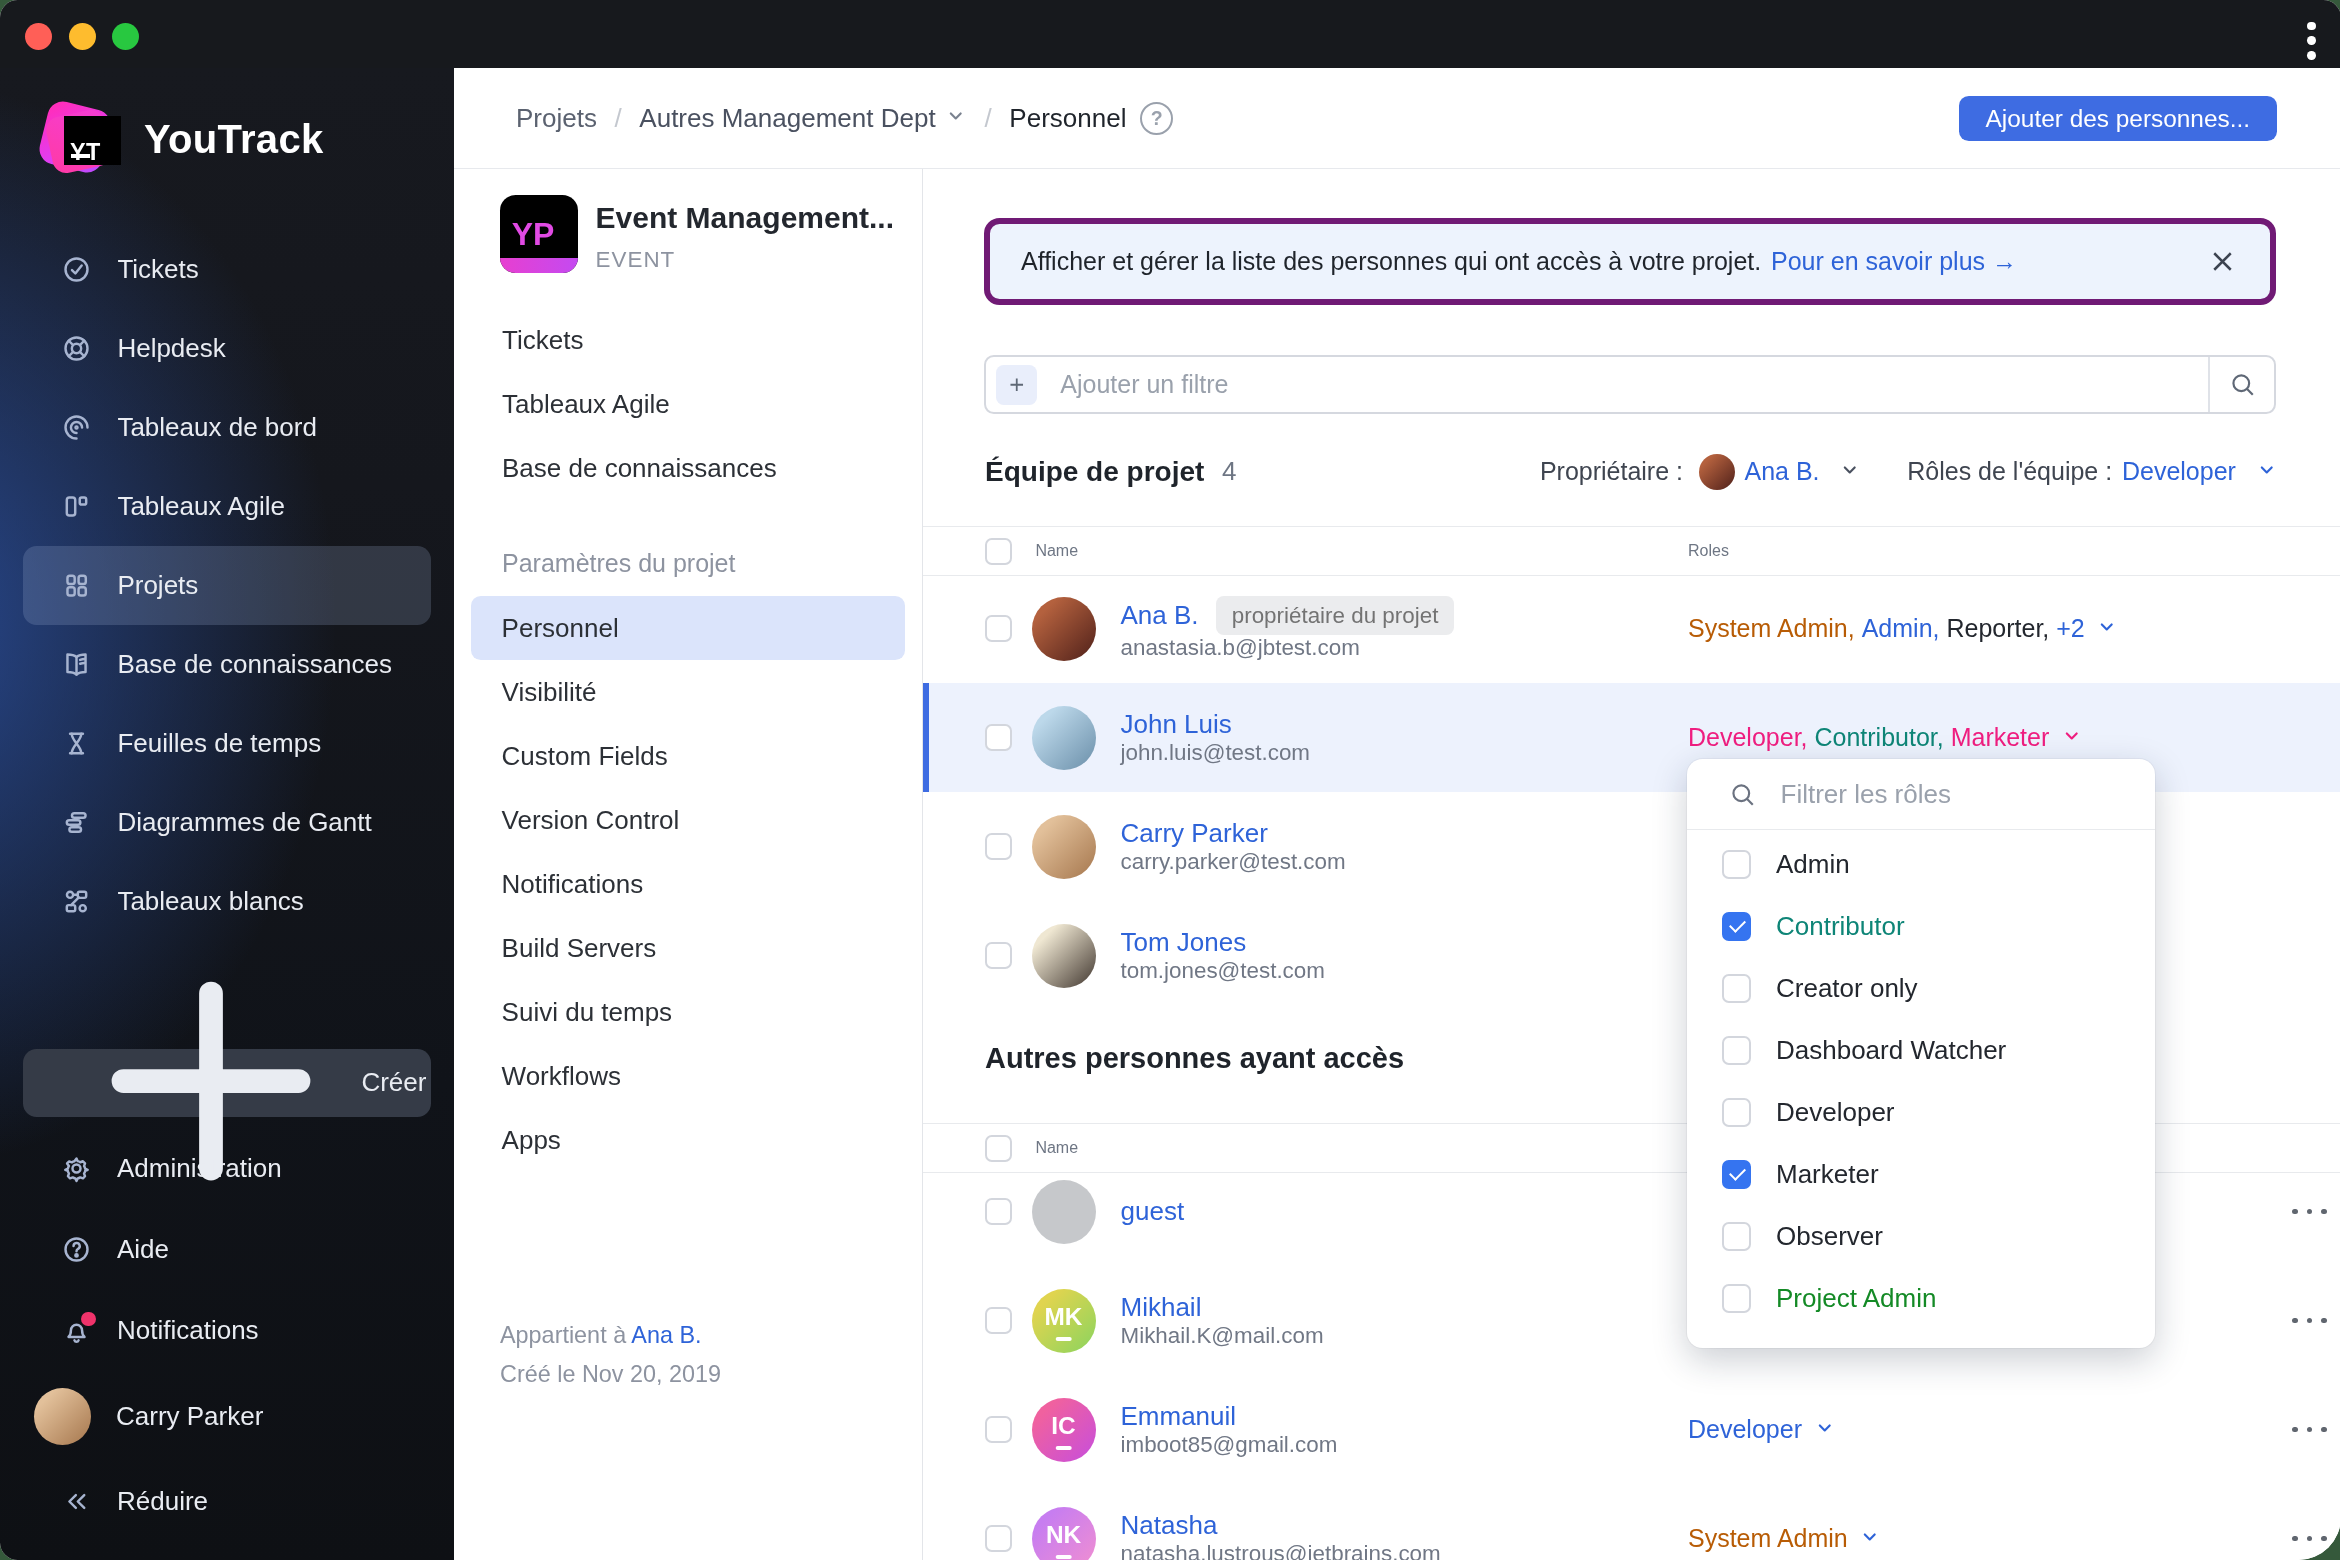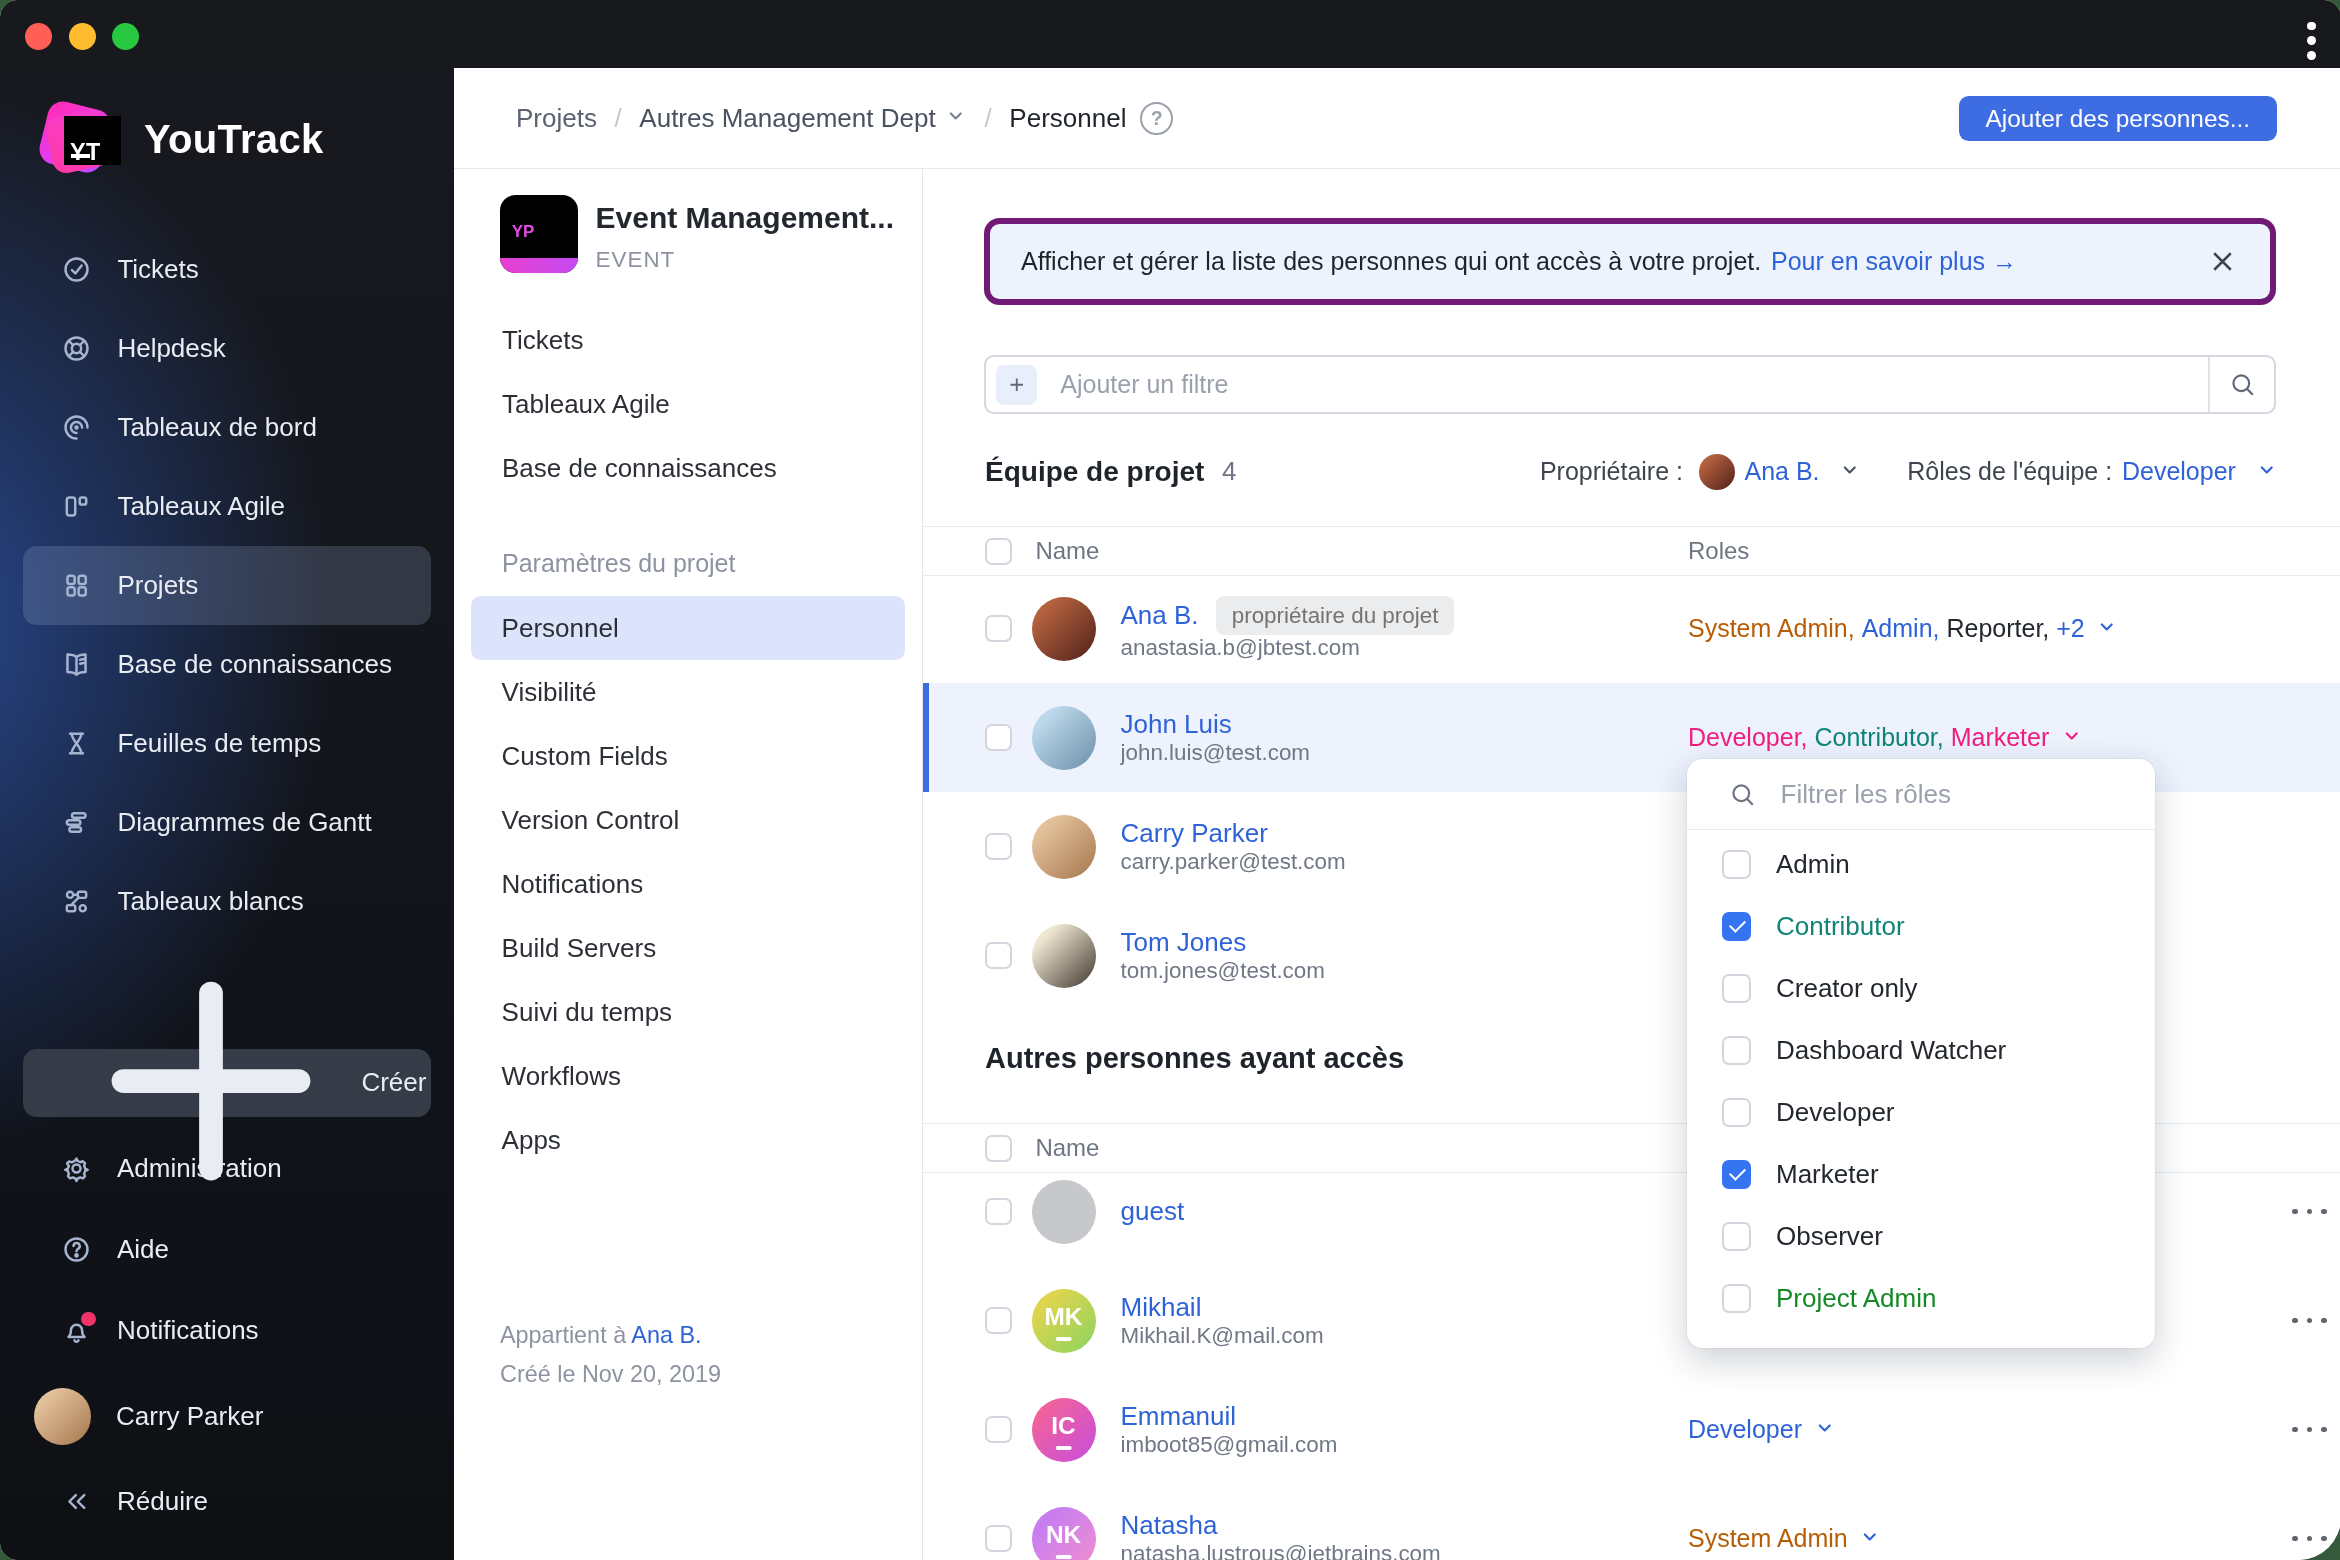--- a/index.html
+++ b/index.html
@@ -53,21 +53,21 @@
   .crumb-proj{display:flex;align-items:center;color:#4a5160;cursor:pointer;}
   .crumb-page{color:#1f242b;}
   .chev{display:inline-block;margin-left:9.8px;}
   .help-circ{width:29px;height:29px;border:2px solid #9aa1ac;border-radius:50%;color:#9aa1ac;font-size:19.5px;display:flex;align-items:center;justify-content:center;margin-left:13.7px;font-weight:700;}
   .add-btn{position:absolute;right:64px;top:28px;height:45px;background:#3e6ce2;color:#fff;border:none;border-radius:9.8px;font-size:24.4px;padding:0 27px;font-family:inherit;cursor:pointer;}
 
   
   .subbar{position:absolute;left:454px;top:169px;bottom:0;width:468px;background:#fff;border-right:1px solid #e3e5e9;}
   .pcard{position:absolute;left:46px;top:26px;display:flex;}
   .pavatar{width:78px;height:78px;border-radius:15.6px;background:#000;position:relative;overflow:hidden;flex:0 0 78px;}
-  .pavatar span{position:absolute;left:11.7px;top:27px;color:#e14ae4;font-size:17px;font-weight:700;}
+  .pavatar span{position:absolute;left:11.7px;top:21px;color:#e14ae4;font-size:32px;font-weight:700;}
   .pavatar:after{content:"";position:absolute;left:0;right:0;bottom:0;height:14.6px;background:linear-gradient(90deg,#e73fd0,#c44af1);}
   .pmeta{margin-left:17.6px;padding-top:5.9px;}
   .ptitle{font-size:30px;font-weight:700;color:#23272e;white-space:nowrap;}
   .pkey{font-size:22.4px;color:#8d93a0;margin-top:11.7px;letter-spacing:1px;}
   .proj-nav{position:absolute;left:0;right:0;top:139px;}
   .pn-item{height:64px;display:flex;align-items:center;padding-left:48px;font-size:26px;color:#2c3036;cursor:pointer;}
   .pn-section{position:absolute;left:48px;top:372px;height:45px;display:flex;align-items:center;font-size:25px;color:#8d93a0;}
   .set-nav{position:absolute;left:0;right:0;top:427px;}
   .set-item{height:64px;margin:0 16.6px;border-radius:9.8px;display:flex;align-items:center;padding-left:31px;font-size:26px;color:#2c3036;cursor:pointer;}
   .set-item.active{background:#dbe4fb;}
@@ -85,21 +85,21 @@
   .filter-input::placeholder{color:#9aa1ac;}
   .filter-search{width:64px;align-self:stretch;border-left:2px solid #dfe2e8;display:flex;align-items:center;justify-content:center;color:#5f6876;cursor:pointer;}
 
   .sect-row{position:absolute;left:62px;right:64px;top:281px;height:43px;display:flex;align-items:center;}
   .sect-title{font-size:28px;font-weight:700;color:#1f242b;}
   .sect-count{font-size:26px;color:#6e7684;margin-left:17.6px;}
   .sect-right{margin-left:auto;display:flex;align-items:center;font-size:25px;color:#3f4550;gap:9.8px;}
   .owner-av{width:36px;height:36px;border-radius:50%;margin-left:5.9px;}
   .gap28{width:27px;}
 
-  .thead{position:absolute;left:0;right:0;height:48px;border-top:1px solid #e8eaed;border-bottom:1px solid #e8eaed;display:flex;align-items:center;font-size:24px;color:#6e7684;}
+  .thead{position:absolute;left:0;right:0;height:48px;border-top:1px solid #e8eaed;border-bottom:1px solid #e8eaed;display:flex;align-items:center;font-size:16px;color:#6e7684;}
   .thead .cb{margin-left:62px;}
   .thead .nm{margin-left:23.4px;}
   .thead .rl{position:absolute;left:765px;}
 
   .rows{position:absolute;left:0;right:0;}
   .row{position:relative;height:109px;display:flex;align-items:center;}
   .row.selected{background:#edf2fd;}
   .row.selected:before{content:"";position:absolute;left:0;top:0;bottom:0;width:5.9px;background:#3e6ce2;}
   .cb{width:27px;height:27px;border:2px solid #d3d6dd;border-radius:6.8px;background:#fff;box-sizing:border-box;flex:0 0 27px;cursor:pointer;}
   .row .cb{margin-left:62px;}

